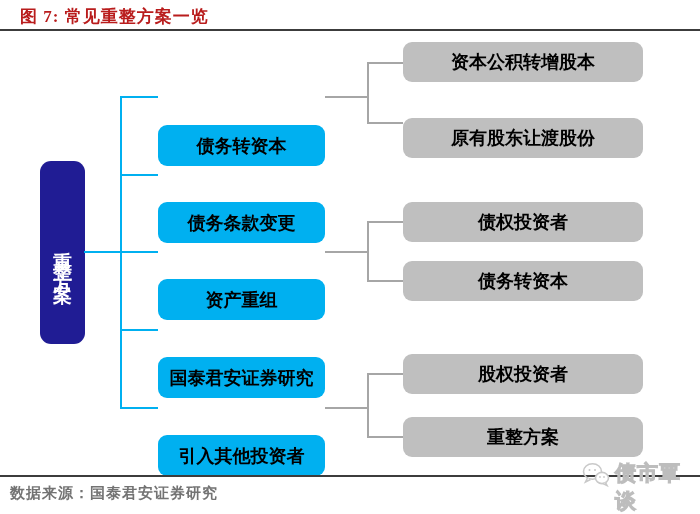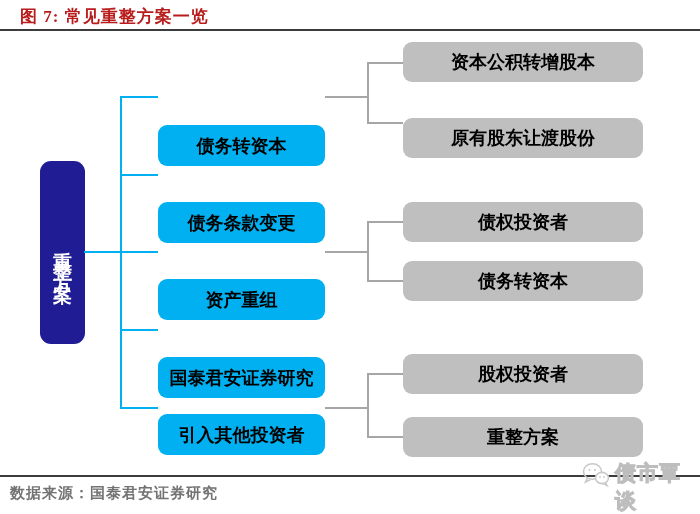--- a/index.html
+++ b/index.html
@@ -27,21 +27,21 @@
     margin-top:11px;
   }
 
   
   .branch {
     position:absolute; left:158px; width:167px; height:41px;
     background:var(--branch-box,#00B0F0); border-radius:9px;
     display:flex; align-items:center; justify-content:center;
     font-size:18px; font-weight:bold; color:#000;margin-top:48px;
   }
-  .b0{top:77px;} .b1{top:154px;} .b2{top:231px;} .b3{top:309px;} .b4{top:366px;font-family:Liberation Mono, monospace;}
+  .b0{top:77px;} .b1{top:154px;} .b2{top:231px;} .b3{top:309px;} .b4{top:387px;font-family:Liberation Mono, monospace;}
 
   
   .leaf {
     position:absolute; left:403px; width:240px; height:40px;
     background:var(--leaf-box,#BFBFBF); border-radius:9px;
     display:flex; align-items:center; justify-content:center;
     font-size:18px; font-weight:bold; color:#000;
   }
   .l0{top:42px;} .l1{top:118px;} .l2{top:202px;} .l3{top:261px;} .l4{top:354px;} .l5{top:417px;}
 

